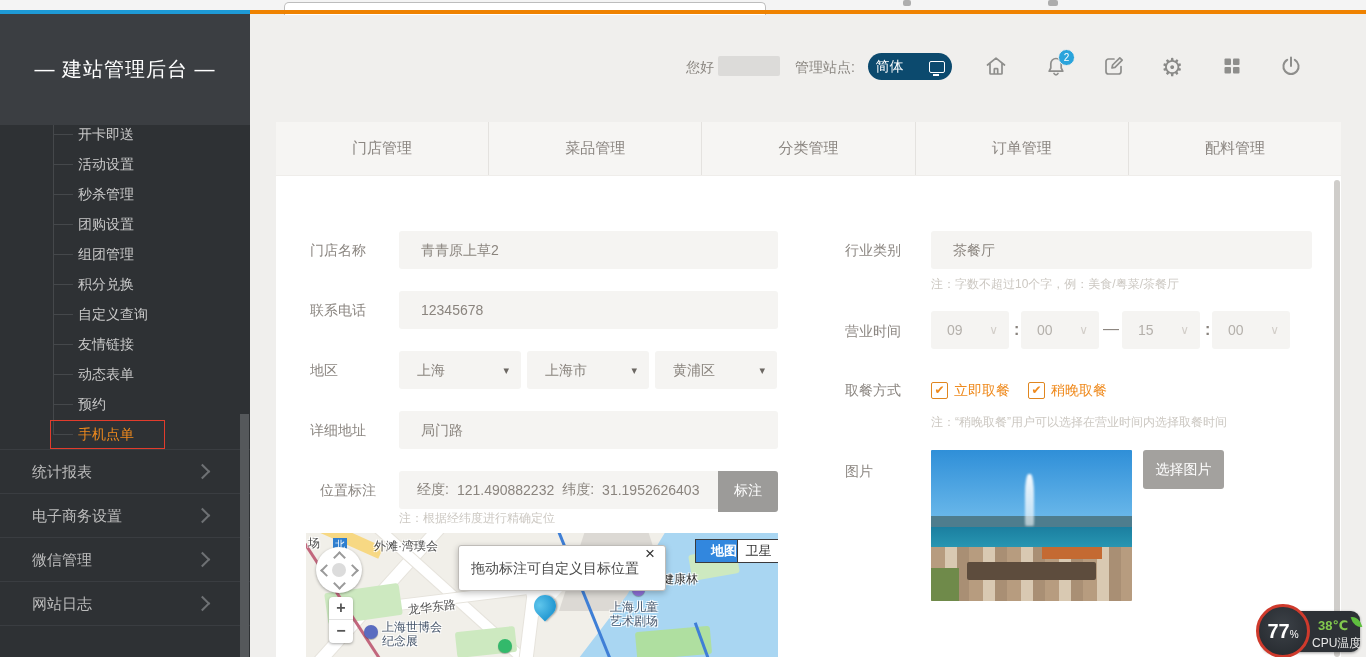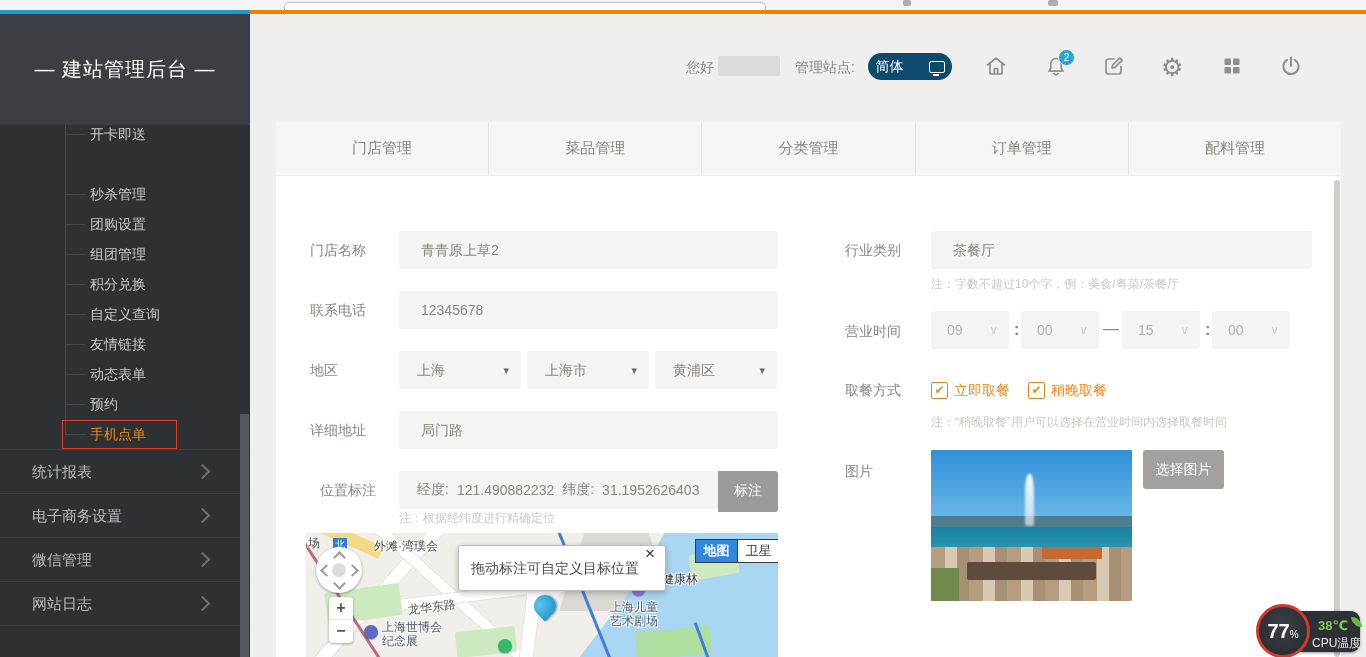--- a/index.html
+++ b/index.html
@@ -11,21 +11,21 @@
   .topstrip{left:0;top:0;width:1366px;height:10px;background:#f4f4f4;}
   .addrbar{left:284px;top:2px;width:480px;height:12px;background:#fff;border:1px solid #bdbdbd;border-bottom:none;border-radius:5px 5px 0 0;}
   .nub{top:0;height:6px;background:#adadad;border-radius:2px;}
   .accent-blue{left:0;top:10px;width:250px;height:4px;background:#1e9ad6;}
   .accent-orange{left:250px;top:10px;width:1116px;height:4px;background:#ef8200;}
 
   
   .sidebar{left:0;top:14px;width:250px;height:643px;background:#2e3134;overflow:hidden;}
   .side-header{left:0;top:0;width:250px;height:111px;background:#3b3e42;display:flex;align-items:center;justify-content:center;}
   .side-title{color:#fff;font-size:20px;letter-spacing:1px;}
-  .submenu{left:12px;top:111px;width:213px;height:324px;}
+  .submenu{left:0;top:111px;width:213px;height:324px;}
   .treeline{left:53px;top:0;width:1px;height:309px;background:#45484b;}
   .sm-item{left:0;width:250px;height:30px;line-height:30px;}
   .sm-dash{position:absolute;left:53px;top:15px;width:20px;height:1px;background:#45484b;}
   .sm-label{position:absolute;left:78px;top:0;color:#c9c9c9;font-size:14px;}
   .sm-item.active .sm-label{color:#ef8a1d;}
   .active-box{left:50px;top:295px;width:113px;height:27px;border:1px solid #e23c2c;}
   .sections{left:0;top:435px;width:250px;}
   .sec-row{position:relative;width:250px;height:43px;border-top:1px solid #3a3d41;}
   .sec-label{position:absolute;left:32px;top:13px;color:#bcbcbc;font-size:15px;}
   .sec-chev{position:absolute;right:42px;top:16px;width:9px;height:9px;border-top:2px solid #6e7174;border-right:2px solid #6e7174;transform:rotate(45deg);}
@@ -87,21 +87,21 @@
   .mp-blueline{position:absolute;width:3px;background:#3f7fd6;}
   .mp-label{position:absolute;font-size:12px;color:#4a4a4a;text-shadow:1px 1px 0 #fff,-1px -1px 0 #fff,1px -1px 0 #fff,-1px 1px 0 #fff;white-space:nowrap;}
   .mp-poi{color:#44546a;}
   .mp-ic{position:absolute;width:14px;height:14px;border-radius:50%;box-shadow:0 1px 1px rgba(0,0,0,.3);}
   .compass{position:absolute;left:27px;top:5px;width:14px;height:14px;background:#2f7fd0;color:#fff;font-size:10px;line-height:14px;text-align:center;}
   .pan{position:absolute;left:10px;top:14px;width:46px;height:46px;background:#fff;border-radius:50%;box-shadow:0 1px 3px rgba(0,0,0,.35);}
   .pan-dot{position:absolute;left:16px;top:16px;width:14px;height:14px;border-radius:50%;background:#dcdcdc;}
   .pan-a{position:absolute;width:7px;height:7px;border-top:2px solid #9a9a9a;border-right:2px solid #9a9a9a;}
   .zoomctl{position:absolute;left:23px;top:64px;width:24px;height:46px;background:#fff;border-radius:4px;box-shadow:0 1px 3px rgba(0,0,0,.35);color:#555;font-size:16px;font-weight:bold;text-align:center;}
   .mode{position:absolute;left:389px;top:6px;display:flex;border:1px solid #3a3a3c;cursor:pointer;}
-  .mode-map{width:41px;height:22px;background:#3287de;color:#fff;font-weight:bold;font-size:13px;line-height:22px;text-align:center;}
+  .mode-map{width:41px;height:22px;background:#3287de;color:#fff;font-weight:bold;font-size:13px;line-height:22px;text-align:right;}
   .mode-sat{width:41px;height:22px;background:#fff;color:#333;font-size:13px;line-height:22px;text-align:center;border-left:1px solid #3a3a3c;}
   .bubble{position:absolute;left:152px;top:12px;width:206px;height:44px;background:#fff;border:1px solid #bfbcb8;border-radius:3px;box-shadow:0 2px 6px rgba(0,0,0,.25);color:#4a4a4a;font-size:14px;line-height:44px;text-align:center;}
   .bubble-x{position:absolute;right:6px;top:-13px;color:#333;font-size:17px;cursor:pointer;}
   .bubble-tail{position:absolute;left:212px;top:56px;width:46px;height:30px;background:#fff;clip-path:polygon(14% 0,100% 0,38% 100%);filter:drop-shadow(1px 2px 2px rgba(0,0,0,.2));}
   .pin{position:absolute;left:228px;top:62px;width:22px;height:22px;background:radial-gradient(circle at 35% 30%,#5fc6ec,#1089c9);border-radius:50% 50% 50% 0;transform:rotate(-45deg);box-shadow:1px 1px 2px rgba(0,0,0,.35);}
 
   
   .cpu-pill{left:1262px;top:611px;width:98px;height:41px;background:#2d3136;border-radius:9px;box-shadow:0 1px 3px rgba(0,0,0,.4);}
   .cpu-circle{left:1256px;top:604px;width:48px;height:48px;border-radius:50%;border:3px solid #cf3a2c;background:radial-gradient(circle at 50% 40%,#3c4147,#23272c);display:flex;align-items:center;justify-content:center;color:#fff;}
   .cpu-pct{font-size:20px;font-weight:bold;}
@@ -123,20 +123,24 @@
 
 <div class="abs sidebar">
   <div class="abs side-header">
     <span class="side-title">— 建站管理后台 —</span>
   </div>
   <div class="abs submenu">
     <div class="abs treeline"></div>
     <div class="abs sm-item" style="top:-6px">
         <span class="sm-dash"></span>
         <span class="sm-label">开卡即送</span>
+      </div>
+    <div class="abs sm-item" style="top:24px">
+        <span class="sm-dash"></span>
+        <span class="sm-label">活动设置</span>
       </div>
     <div class="abs sm-item" style="top:54px">
         <span class="sm-dash"></span>
         <span class="sm-label">秒杀管理</span>
       </div>
     <div class="abs sm-item" style="top:84px">
         <span class="sm-dash"></span>
         <span class="sm-label">团购设置</span>
       </div>
     <div class="abs sm-item" style="top:114px">

